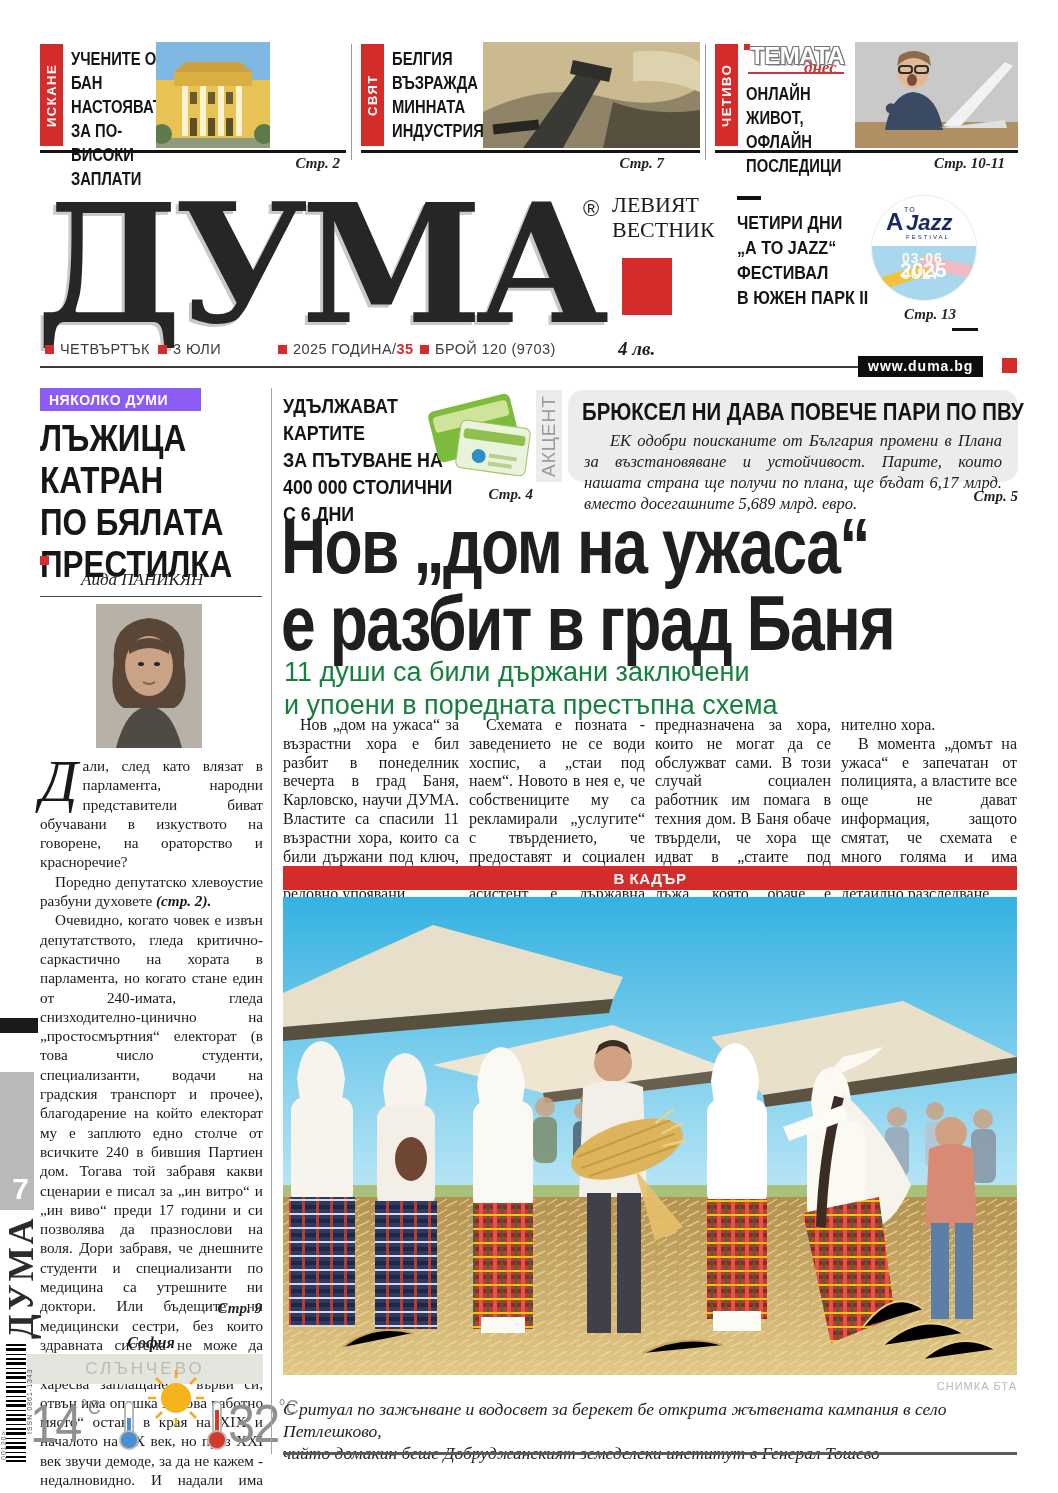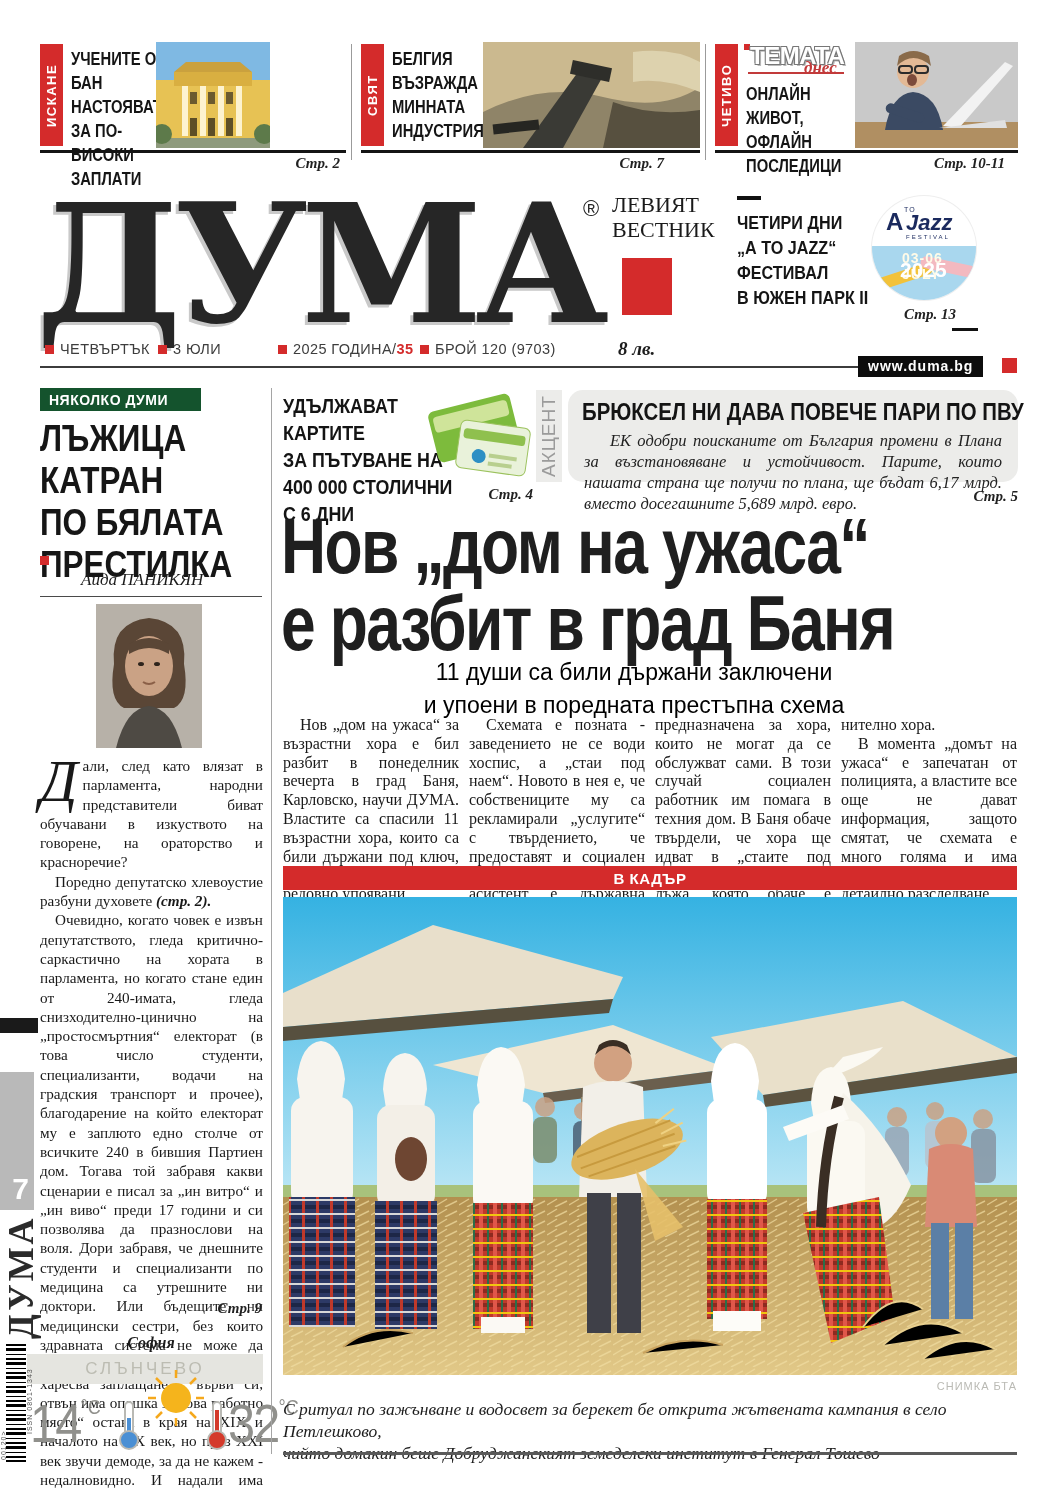--- a/index.html
+++ b/index.html
@@ -21,21 +21,21 @@
   .tagline{font-family:"Liberation Serif",serif;font-size:22px;line-height:25px;color:#1a1a1a;}
   .redsq{background:#d42b2b;}
   .jazz-text{font-size:19px;line-height:25px;transform:scaleX(.85);transform-origin:0 0;color:#151515;}
   .jazzlogo{border-radius:50%;overflow:hidden;background:#fff;box-shadow:0 0 0 1px #eee;}
   .dl-item{font-size:14.5px;color:#3d3d3d;letter-spacing:.4px;}
   .dl-sq{width:9px;height:9px;background:#d42b2b;}
   .price{font-family:"Liberation Serif",serif;font-style:italic;font-weight:700;font-size:19px;}
   .site{background:#0d0d0d;color:#fff;font-weight:700;font-size:14px;letter-spacing:1px;
         padding:2px 10px 3px 10px;}
   
-  .badge{background:#14532d;color:#fff;font-weight:700;font-size:14px;letter-spacing:.5px;
+  .badge{background:#8b5cf6;color:#fff;font-weight:700;font-size:14px;letter-spacing:.5px;
          display:flex;align-items:center;padding-left:9px;}
   .op-head{font-size:37px;line-height:42px;transform:scaleX(.85);transform-origin:0 0;color:#161616;}
   .author{font-family:"Liberation Serif",serif;font-style:italic;font-size:17px;}
   .opbody{font-family:"Liberation Serif",serif;font-size:15.2px;line-height:19.3px;text-align:justify;color:#191919;}
   .opbody p{margin:0;}
   .opbody .ind{text-indent:15px;}
   .dropcap{float:left;font-family:"Liberation Serif",serif;font-weight:400;font-size:59px;line-height:46px;
            padding:2px 5px 0 0;font-style:italic;}
   .sunny-bar{background:#e5e5e0;color:#bcbcb2;font-size:17px;letter-spacing:3px;
              display:flex;align-items:center;justify-content:center;}
@@ -44,21 +44,21 @@
   .city{font-family:"Liberation Serif",serif;font-weight:700;font-style:italic;font-size:16px;text-align:center;}
   
   .cards-title{font-size:21px;line-height:27px;transform:scaleX(.85);transform-origin:0 0;color:#141414;}
   .accent-label{color:#9b9b9b;font-size:19px;letter-spacing:1px;writing-mode:vertical-rl;
                 transform:rotate(180deg);display:flex;align-items:center;justify-content:center;background:#ececea;}
   .accent-box{background:#ececea;border-radius:15px;}
   .accent-title{font-size:24px;transform:scaleX(.85);transform-origin:0 0;color:#141414;}
   .accent-body{font-family:"Liberation Serif",serif;font-style:italic;font-size:16.5px;line-height:21px;
                text-align:justify;text-indent:26px;color:#222;}
   .main-head{font-size:78px;line-height:77px;letter-spacing:-2px;transform:scaleX(.8);transform-origin:0 0;color:#1f1f1f;}
-  .sub-head{font-size:23px;line-height:33px;color:#000000;text-align:center;}
+  .sub-head{font-size:27px;line-height:33px;color:#15803d;}
   .mcol{font-family:"Liberation Serif",serif;font-size:16px;line-height:18.8px;text-align:justify;color:#191919;}
   .mcol p{margin:0;}
   .mcol .ind{text-indent:17px;}
   .vkadar{background:#d42b2b;color:#fff;font-weight:700;font-size:15px;letter-spacing:.5px;
           display:flex;align-items:center;justify-content:center;}
   .credit{font-size:11px;letter-spacing:1px;color:#babab4;text-align:right;}
   .caption{font-family:"Liberation Serif",serif;font-style:italic;font-size:17.5px;line-height:22px;color:#1d1d1d;}
   .brule{background:#5a5a5a;}
   
   .edge-black{background:#1a1a1a;}
@@ -184,21 +184,21 @@
   <div class="abs" style="left:952px;top:328px;width:26px;height:3px;background:#111;"></div>
 
   <div class="abs dl-sq" style="left:45px;top:345px;"></div>
   <div class="abs dl-item" style="left:60px;top:341px;">ЧЕТВЪРТЪК</div>
   <div class="abs dl-sq" style="left:158px;top:345px;"></div>
   <div class="abs dl-item" style="left:173px;top:341px;">3 ЮЛИ</div>
   <div class="abs dl-sq" style="left:278px;top:345px;"></div>
   <div class="abs dl-item" style="left:293px;top:341px;"><span>2025 ГОДИНА/</span><span style="color:#d42b2b;font-weight:700;">35</span></div>
   <div class="abs dl-sq" style="left:420px;top:345px;"></div>
   <div class="abs dl-item" style="left:435px;top:341px;">БРОЙ 120 (9703)</div>
-  <div class="abs price" style="left:618px;top:338px;">8 лв.</div>
+  <div class="abs price" style="left:618px;top:338px;">4 лв.</div>
 
   <div class="abs" style="left:40px;top:366px;width:818px;height:2px;background:#3c3c3c;"></div>
   <div class="abs site" style="left:858px;top:356px;">www.duma.bg</div>
   <div class="abs redsq" style="left:1002px;top:358px;width:15px;height:15px;"></div>
 
   <div class="abs badge" style="left:40px;top:388px;width:152px;height:23px;">НЯКОЛКО ДУМИ</div>
   <div class="abs op-head pre cond" style="left:40px;top:418px;width:265px;">ЛЪЖИЦА КАТРАН
 ПО БЯЛАТА
 ПРЕСТИЛКА</div>
   <div class="abs redsq" style="left:40px;top:556px;width:9px;height:9px;"></div>

